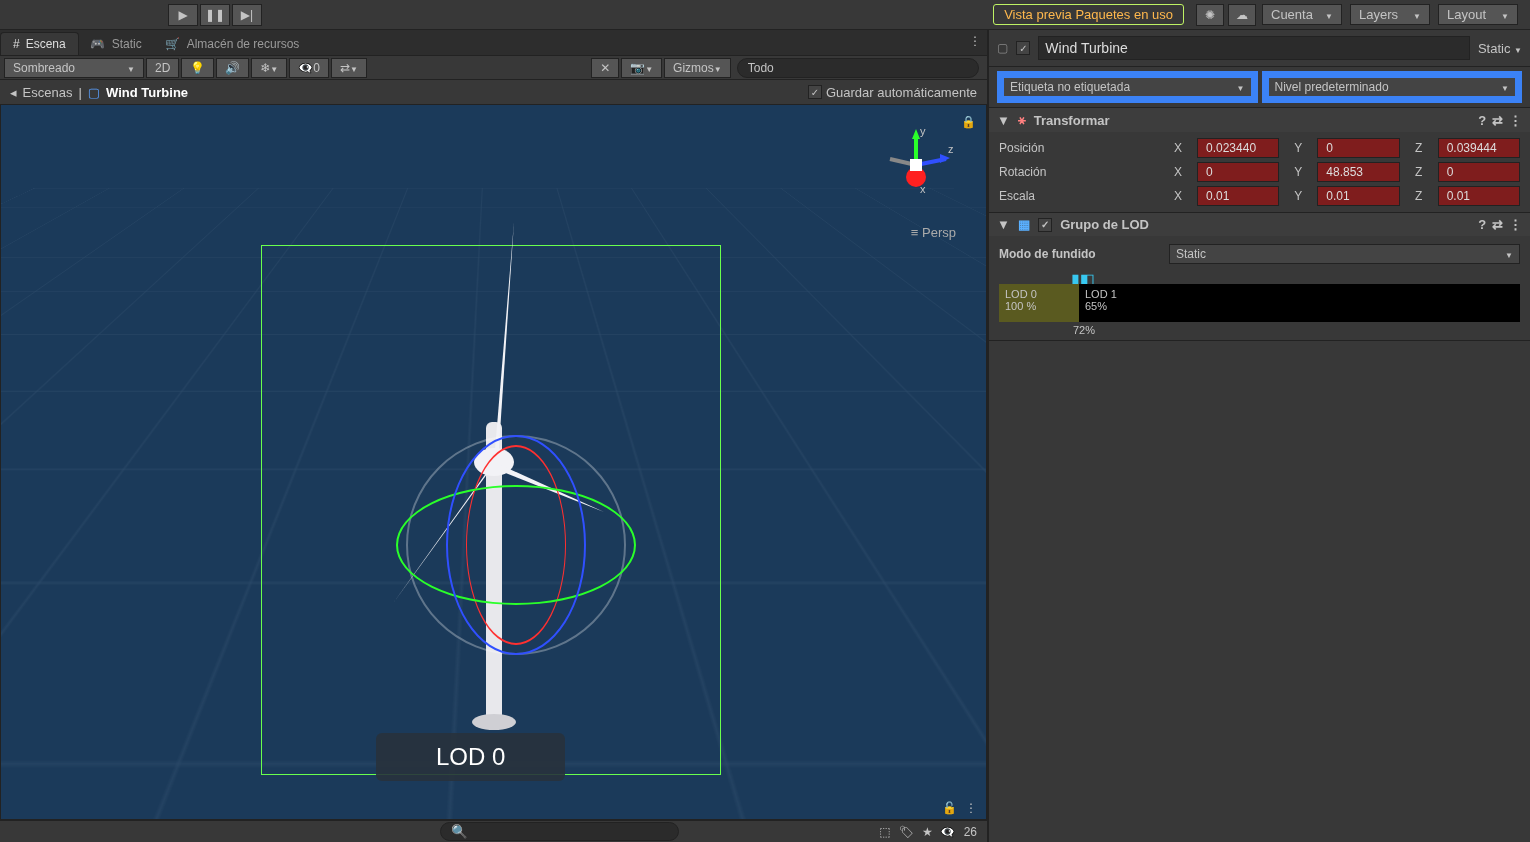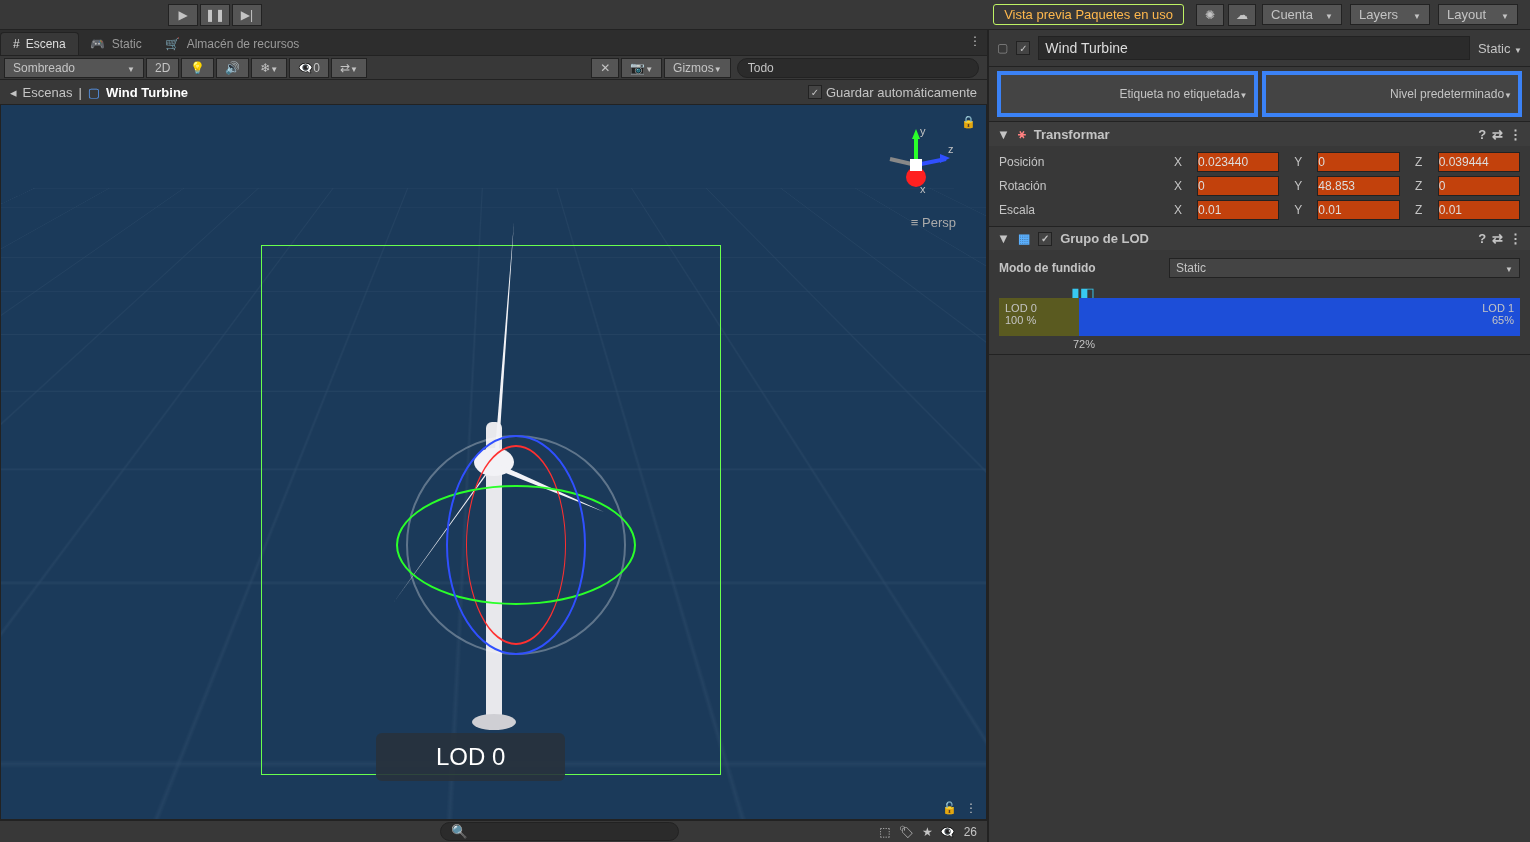--- a/index.html
+++ b/index.html
@@ -43,54 +43,54 @@
   transform: perspective(600px) rotateX(60deg) translateY(-100px) scale(1.5);
   transform-origin: 50% 30%; opacity: 0.6; }
 .selection-box { position: absolute; left: 260px; top: 140px; width: 460px; height: 530px; border: 1px solid #6aff4d; }
 .turbine { position: absolute; left: 50%; top: 50%; transform: translate(-50%, -50%); }
 .gizmo-circle { position: absolute; left: 405px; top: 330px; width: 220px; height: 220px; border: 2px solid rgba(255,255,255,0.3); border-radius: 50%; pointer-events: none; }
 .gizmo-red { position: absolute; left: 415px; top: 340px; width: 200px; height: 200px; border: 2px solid #ff3030; border-radius: 50%; transform: rotateY(60deg); }
 .gizmo-green { position: absolute; left: 395px; top: 380px; width: 240px; height: 120px; border: 2px solid #2aff2a; border-radius: 50%; }
 .gizmo-blue { position: absolute; left: 445px; top: 330px; width: 140px; height: 220px; border: 2px solid #3050ff; border-radius: 50%; }
 .lod-label { position: absolute; left: 375px; bottom: 38px; background: rgba(40,50,60,0.9); color: #fff; font-size: 24px; padding: 10px 60px; border-radius: 6px; }
 .axis-widget { position: absolute; right: 30px; top: 20px; width: 80px; height: 80px; }
-.persp-label { position: absolute; right: 30px; top: 110px; color: #aaa; font-size: 13px; }
+.persp-label { position: absolute; right: 30px; top: 120px; color: #aaa; font-size: 13px; }
 .lock-icon { position: absolute; right: 10px; top: 10px; }
 
 
 .footer-bar { height: 22px; background: #383838; border-top: 1px solid #222; display: flex; align-items: center; position: relative; }
 .footer-search { flex: 1; background: #2b2b2b; border: 1px solid #222; border-radius: 12px; margin: 0 200px 0 440px; padding: 1px 10px; }
 .footer-icons { display: flex; gap: 8px; padding-right: 10px; align-items: center; }
 
 
 .inspector-header { height: 26px; display: flex; align-items: center; padding: 0 8px; background: #2d2d2d; border-bottom: 1px solid #222; font-size: 14px; font-weight: bold; justify-content: space-between; }
 .obj-header { background: #383838; padding: 6px 8px; display: flex; align-items: center; gap: 8px; border-bottom: 1px solid #222; }
 .obj-name-input { flex: 1; background: #2b2b2b; border: 1px solid #222; color: #ddd; padding: 3px 6px; font-size: 14px; }
 .static-label { font-size: 13px; }
 .layer-row { display: flex; padding: 4px 8px; gap: 4px; background: #383838; font-size: 12px; border-bottom: 1px solid #222; }
-.layer-dd { flex: 1; background: #444; border: 4px solid #3b82f6; padding: 12px 6px; display: flex; justify-content: flex-end; align-items: center; cursor: pointer; }
+.layer-dd { flex: 1; background: #444; border: 7px solid #3b82f6; padding: 2px 6px; display: flex; justify-content: space-between; align-items: center; cursor: pointer; }
 
 
 .component { border-bottom: 1px solid #222; }
 .comp-header { background: #3d3d3d; padding: 4px 8px; display: flex; align-items: center; gap: 8px; font-size: 13px; font-weight: bold; }
 .comp-header .right-icons { margin-left: auto; display: flex; gap: 6px; }
 .comp-body { padding: 4px 10px; background: #383838; }
 .prop-row { display: flex; align-items: center; padding: 2px 0; font-size: 12px; gap: 12px; }
 .prop-label { width: 160px; }
 .axis-lbl { width: 14px; text-align: center; }
-.num-input { flex: 1; background: #c2410c; border: 1px solid #222; color: #ddd; padding: 2px 0; font-size: 12px; min-width: 0; }
+.num-input { flex: 1; background: #7f1d1d; border: 1px solid #222; color: #ddd; padding: 2px 8px; font-size: 12px; min-width: 0; }
 
 .fade-row { display: flex; align-items: center; gap: 10px; padding: 4px 0; }
 .fade-label { width: 160px; font-weight: bold; }
 .fade-dd { flex: 1; background: #444; border: 1px solid #222; padding: 2px 6px; display: flex; justify-content: space-between; cursor: pointer; }
 
 .lod-bar { display: flex; height: 38px; margin-top: 16px; position: relative; }
 .lod-seg { padding: 4px 6px; font-size: 11px; position: relative; }
 .lod0 { width: 80px; background: #5a5a20; }
-.lod1 { flex: 1; background: #1d4ed8; text-align: right; }
+.lod1 { flex: 1; background: #000000; }
 .lod-cam { position: absolute; top: -14px; left: 72px; color: #38c8f0; font-size: 16px; }
 .lod-pct-marker { font-size: 11px; margin-top: 2px; margin-left: 74px; }
 
 .recalc-row { display: flex; justify-content: flex-end; gap: 2px; padding: 8px 0; }
 .recalc-btn { background: #555; border: 1px solid #222; padding: 4px 8px; font-size: 12px; cursor: pointer; color: #c4c4c4; }
 
 .add-comp-btn { display: block; margin: 20px auto; width: 280px; background: #555; border: 1px solid #222; padding: 6px; color: #c4c4c4; font-size: 13px; cursor: pointer; }
 
 .chevron::after { content: "▼"; font-size: 8px; }
 .chk { width: 14px; height: 14px; background: #444; border: 1px solid #222; display: inline-flex; align-items: center; justify-content: center; font-size: 10px; }

